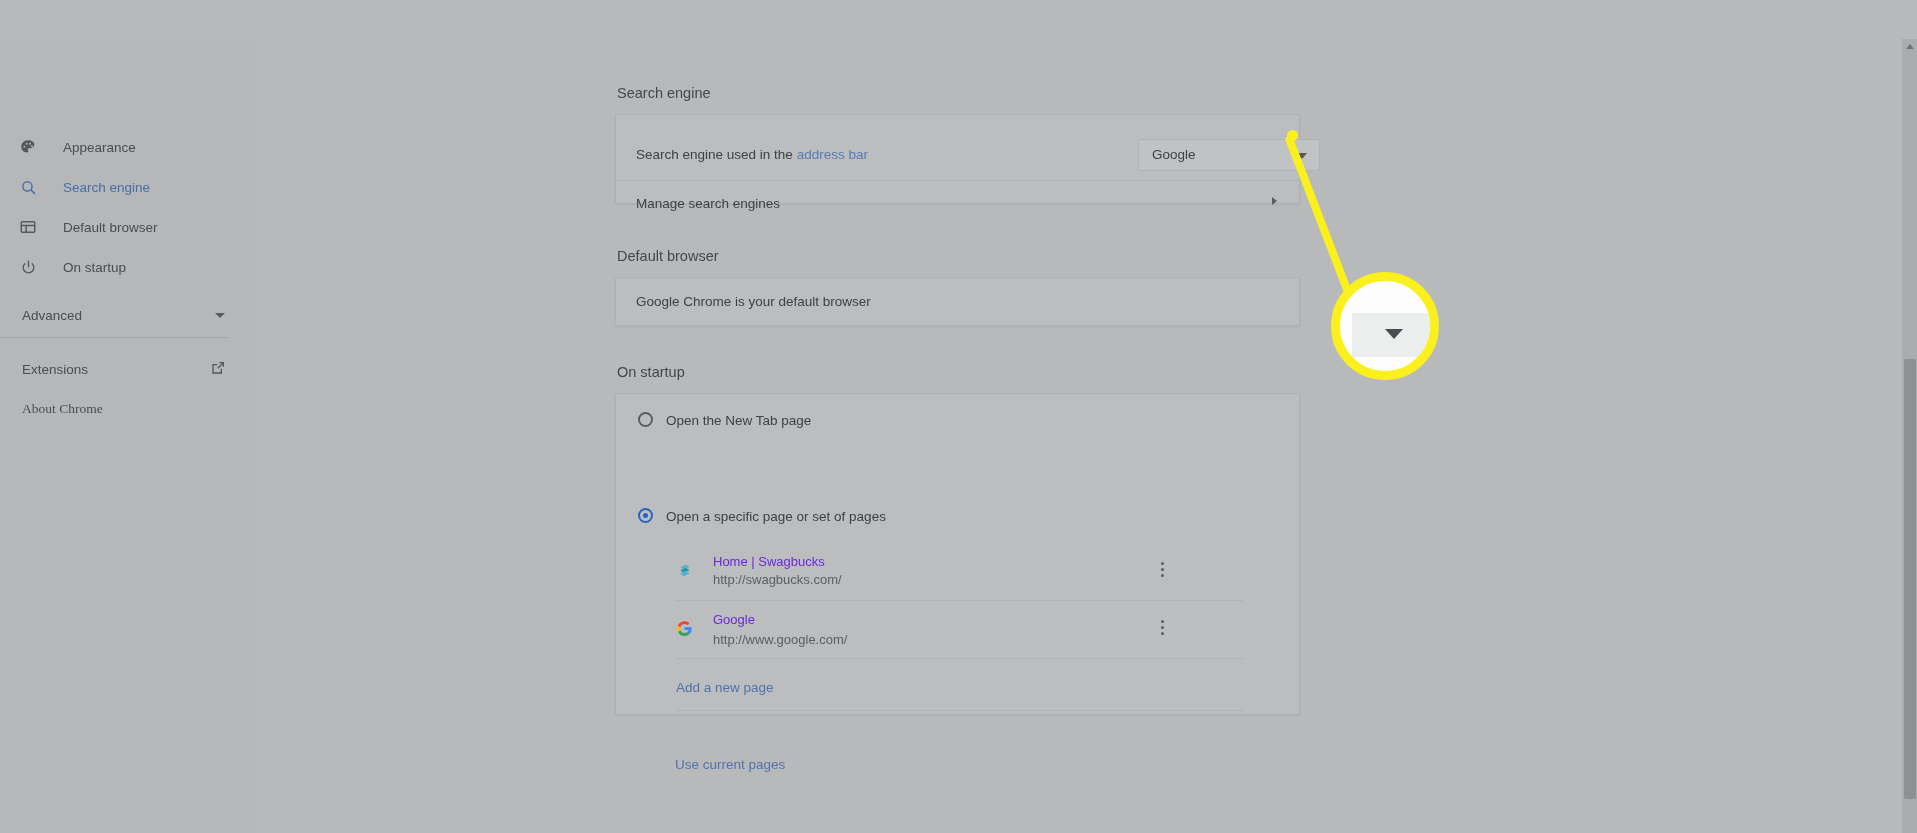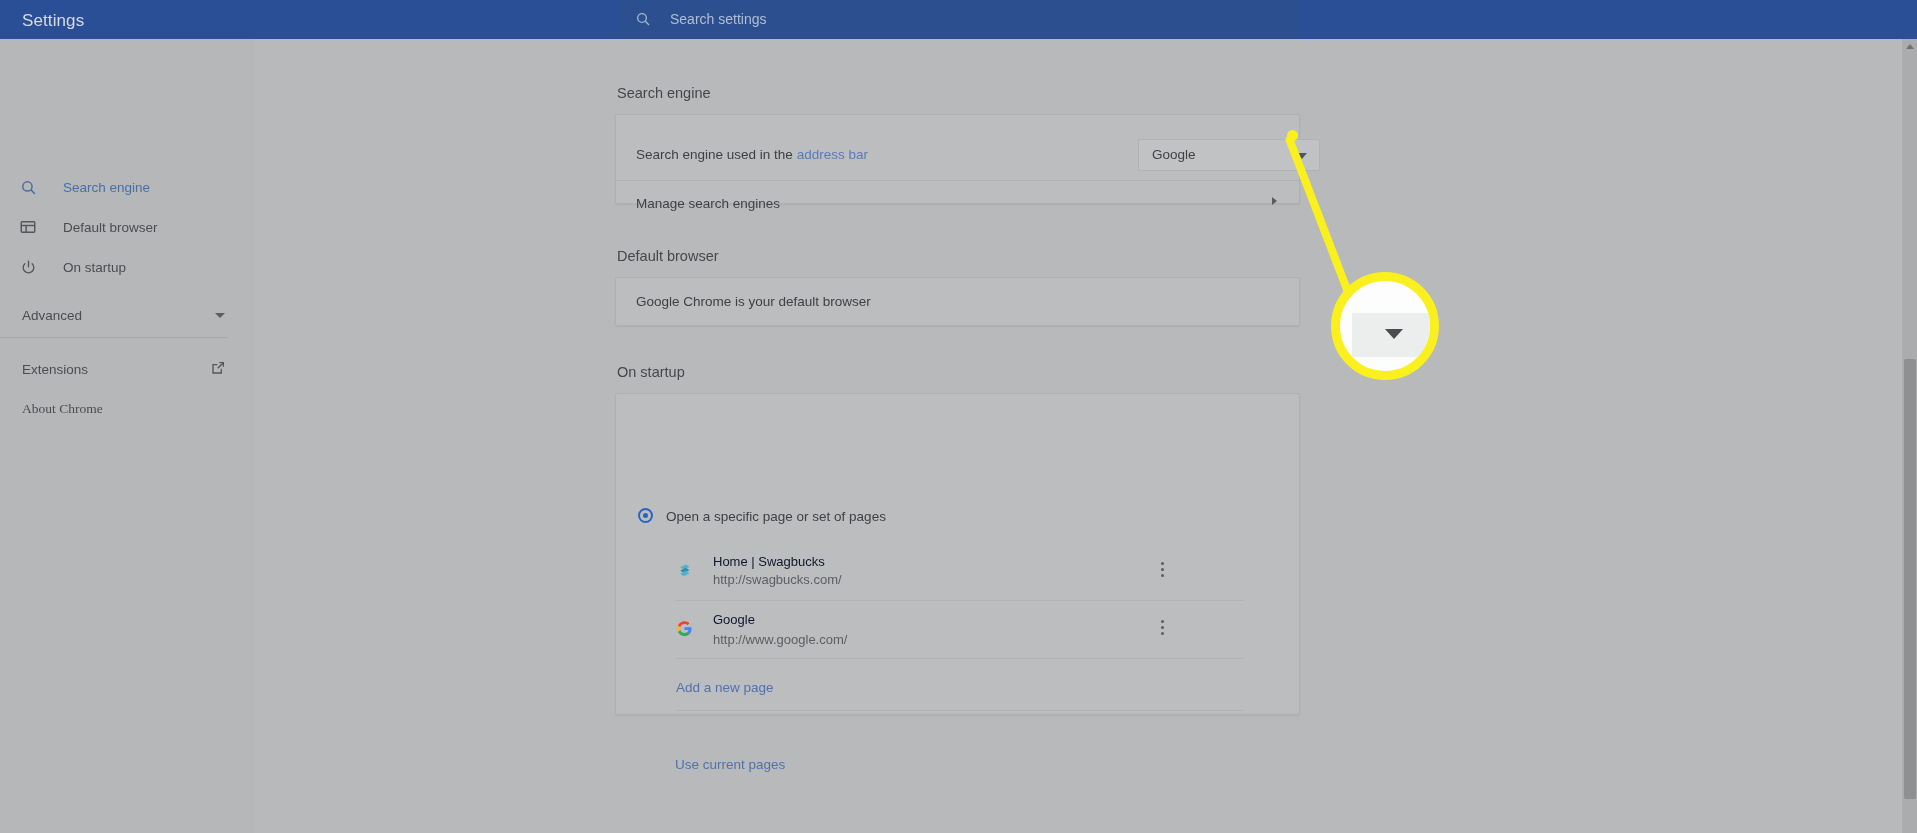--- a/index.html
+++ b/index.html
@@ -205,21 +205,21 @@
   .radio-label {
     position: absolute;
     font-size: 13.5px;
     color: #3f4144;
   }
 
   
   .page-item-title {
     position: absolute;
     font-size: 13px;
-    color: #0f172a;
+    color: #6d28d9;
   }
   .page-item-url {
     position: absolute;
     font-size: 13px;
     color: #5c5e61;
   }
   .kebab {
     position: absolute;
     width: 4px;
     display: flex;
@@ -307,38 +307,37 @@
     border-left: 9px solid transparent;
     border-right: 9px solid transparent;
     border-top: 10px solid #4a4c4f;
   }
 </style>
 </head>
 <body>
 
 <div id="app">
 
-  <div class="topbar">
-    <div class="topbar-title">Settings</div>
-
-    <div class="searchbar">
-      <span class="search-icon">
-        <svg width="16" height="16" viewBox="0 0 24 24" fill="none" stroke="#aab5cd" stroke-width="2">
-          <circle cx="10.5" cy="10.5" r="6.5"></circle>
-            <line x1="15.5" y1="15.5" x2="21" y2="21"></line>
+
+  <div class="sidebar">
+
+
+
+    <div class="nav-item" style="top:88px">
+      <span class="nav-icon">
+        <svg width="18" height="18" viewBox="0 0 24 24" fill="#55575a">
+          <path d="M12 3C7 3 3 6.8 3 11.7c0 4.6 3.6 7.6 7.6 7.6 1.3 0 2-0.7 2-1.6 0-0.5-0.2-0.8-0.5-1.2-0.3-0.4-0.5-0.7-0.5-1.2 0-0.9 0.7-1.6 1.7-1.6h1.9c3 0 5.3-2.3 5.3-5.3C20.5 5.4 16.8 3 12 3z"></path>
+          <circle cx="7.2" cy="11.5" r="1.3" fill="#b5b7b9"></circle>
+          <circle cx="10.2" cy="7.7" r="1.3" fill="#b5b7b9"></circle>
+          <circle cx="14.6" cy="7.7" r="1.3" fill="#b5b7b9"></circle>
+          <circle cx="17.3" cy="11" r="1.3" fill="#b5b7b9"></circle>
         </svg>
       </span>
-      <span class="search-placeholder">Search settings</span>
-    </div>
-  </div>
-
-  <div class="sidebar">
-
-
-
+      <span class="nav-label">Appearance</span>
+    </div>
 
     <div class="nav-item selected" style="top:128px">
       <span class="nav-icon">
         <svg width="17" height="17" viewBox="0 0 24 24" fill="none" stroke="#4a6ea8" stroke-width="2.1">
           <circle cx="10.5" cy="10.5" r="6.5"></circle>
             <line x1="15.3" y1="15.3" x2="21" y2="21"></line>
         </svg>
       </span>
       <span class="nav-label">Search engine</span>
     </div>
@@ -411,20 +410,24 @@
     <div class="section-title" style="left:362px; top:209px;">Default browser</div>
 
     <div class="card" style="left:360px; top:238px; width:683px; height:47px;">
       <div class="row-label" style="top:16px;">Google Chrome is your default browser</div>
     </div>
 
     <div class="section-title" style="left:362px; top:325px;">On startup</div>
 
     <div class="card" style="left:360px; top:354px; width:683px; height:320px;">
 
+      <div style="position:absolute; left:0; top:0; width:100%; height:48px;">
+        <span class="radio" style="left:22px; top:18px;"></span>
+        <span class="radio-label" style="left:50px; top:19px;">Open the New Tab page</span>
+      </div>
 
 
       <div style="position:absolute; left:0; top:96px; width:100%; height:48px;">
         <span class="radio checked" style="left:22px; top:18px;"></span>
         <span class="radio-label" style="left:50px; top:19px;">Open a specific page or set of pages</span>
       </div>
 
       <div style="position:absolute; left:0; top:148px; width:100%; height:58px;">
         <span class="favicon" style="left:60px; top:20px;">
           <svg width="17" height="17" viewBox="0 0 24 24">

